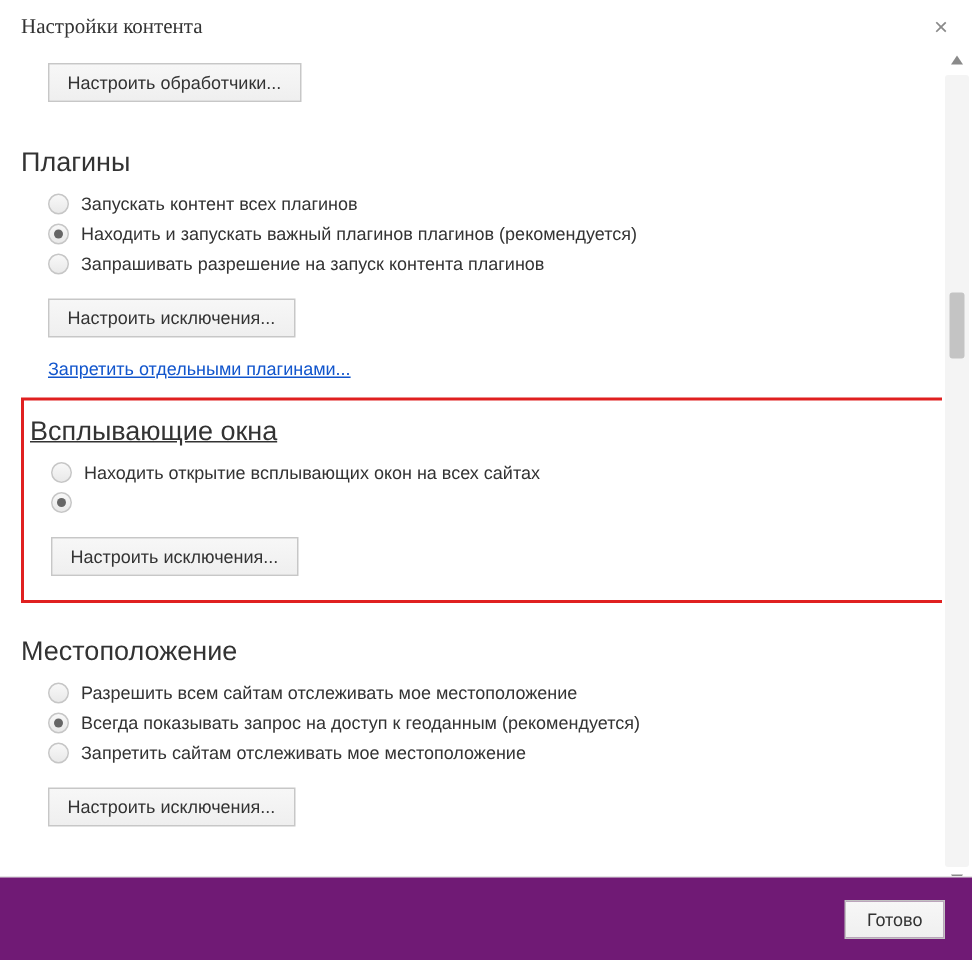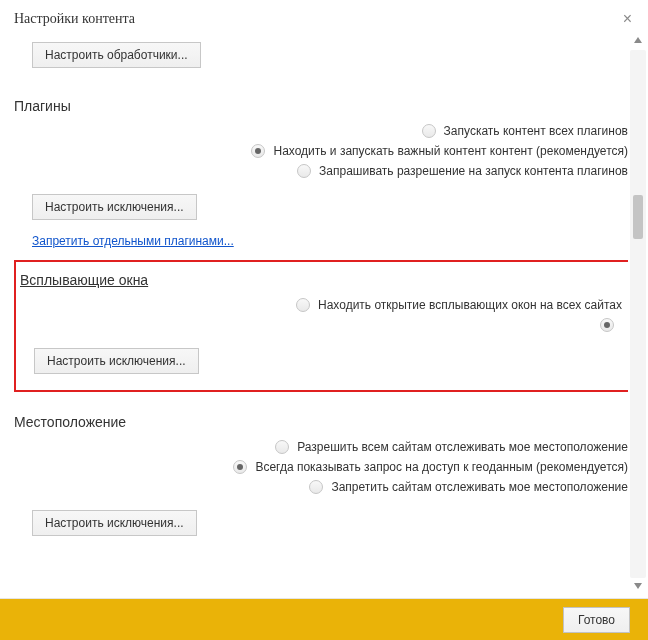--- a/index.html
+++ b/index.html
@@ -30,30 +30,29 @@
   .content-region {
     position: absolute;
     top: 30px;
     left: 0;
     right: 20px;   
     bottom: 42px;  
     overflow: hidden;
     padding: 0 0 0 14px;
   }
   .section-title {
-    font-size: 14px;
+    font-size: 18px;
     color: #333;
     margin: 22px 0 10px 0;
   }
   .radio-row {
     display: flex;
     align-items: center;
     margin: 6px 0 6px 18px;
     color: #333;
-    justify-content: flex-end;
   }
   .radio-outer {
     width: 14px; height: 14px;
     border: 1px solid #c6c6c6;
     border-radius: 50%;
     background: linear-gradient(#f8f8f8,#e9e9e9);
     display: inline-flex;
     align-items: center;
     justify-content: center;
     margin-right: 8px;
@@ -93,23 +92,23 @@
     padding: 6px 8px 10px 4px;
   }
   .highlight-group .section-title { margin-top: 4px; text-decoration: underline; }
   .highlight-group .radio-row { margin-left: 14px; }
   .highlight-group .btn { margin-left: 14px; }
 
   
   .footer {
     position: absolute;
     left: 0; right: 0; bottom: 0;
-    height: 42px;
+    height: 56px;
     border-top: 1px solid #e5e5e5;
-    background: #eab308;
+    background: #701a75;
     display: flex;
     justify-content: flex-end;
     align-items: center;
     padding-right: 18px;
   }
   .footer .btn-done {
     background: linear-gradient(#f7f7f7,#efefef);
     border: 1px solid #c2c2c2;
     padding: 5px 14px;
     cursor: pointer;
@@ -165,21 +164,21 @@
 
   <div id="plugins-options">
       <div class="radio-row">
         <span class="radio-outer"></span>
         <span>Запускать контент всех плагинов</span>
       </div>
       <div class="radio-row">
         <span class="radio-outer selected">
           <span class="radio-inner"></span>
         </span>
-        <span>Находить и запускать важный контент контент (рекомендуется)</span>
+        <span>Находить и запускать важный плагинов плагинов (рекомендуется)</span>
       </div>
       <div class="radio-row">
         <span class="radio-outer"></span>
         <span>Запрашивать разрешение на запуск контента плагинов</span>
       </div>
     </div>
 
   <div class="btn">Настроить исключения...</div>
 
   <div class="link-row">

